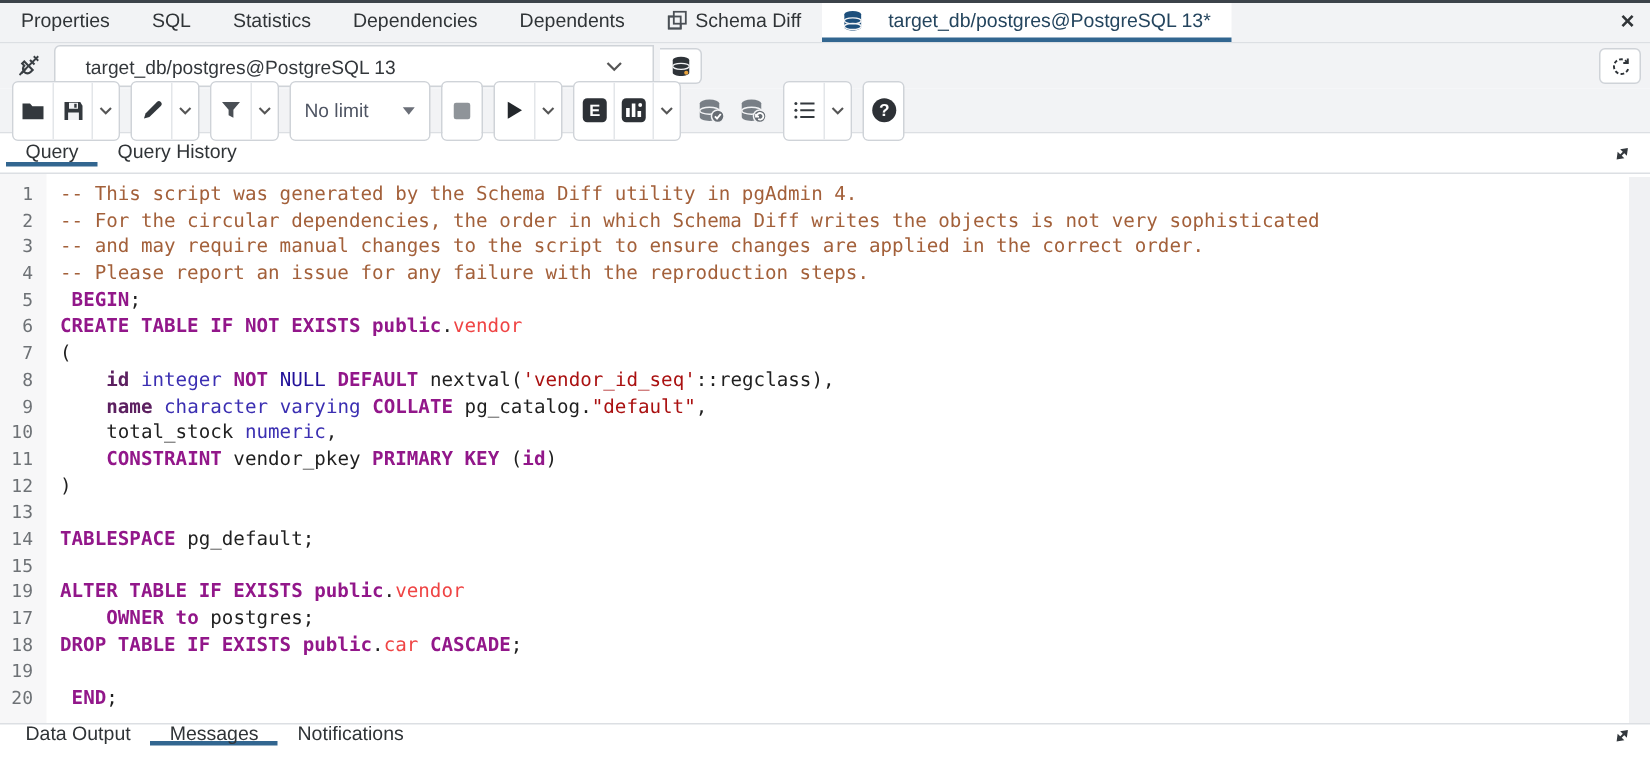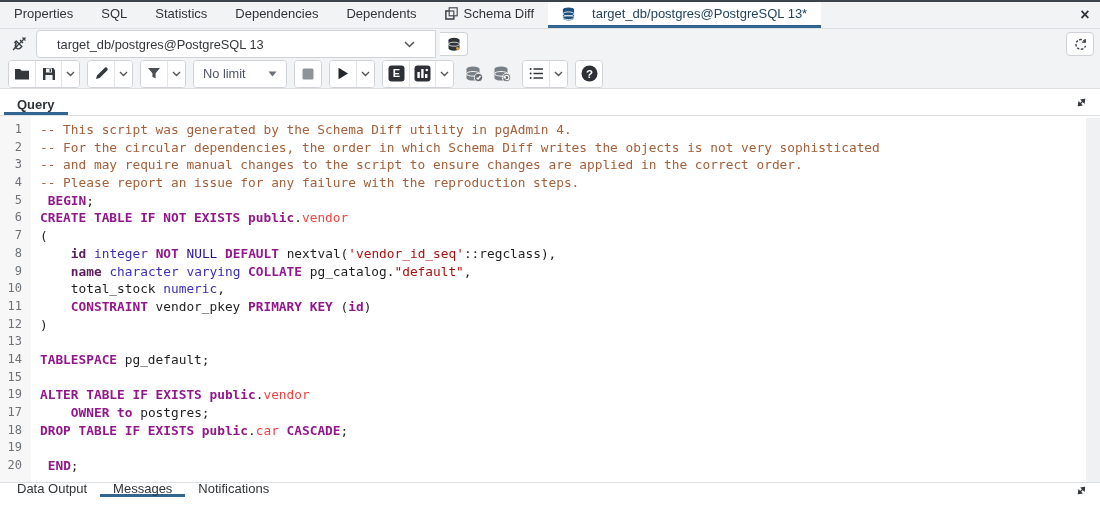--- a/index.html
+++ b/index.html
@@ -28,21 +28,21 @@
   .conn-select .sel-text { flex:1; }
   .btn { height:24px; background:#fff; border:1px solid #cfd3d8; border-radius:4px;
     display:flex; align-items:center; justify-content:center; cursor:pointer; }
   .conn-db-btn { width:28px; border-left:none; border-radius:0 4px 4px 0; }
   .connbar-spacer { flex:1; }
   .reset-btn { width:28px; }
 
   
   .toolbar { height:30px; background:#f2f3f5; border-bottom:1px solid #dcdfe3;
     display:flex; align-items:center; padding:0 8px; gap:7px; }
-  .tb-group { display:flex; height:28px; background:#fff; border:1px solid #cfd3d8;
+  .tb-group { display:flex; height:40px; background:#fff; border:1px solid #cfd3d8;
     border-radius:4px; overflow:hidden; }
   .tb-btn { min-width:26px; padding:0 4px; display:flex; align-items:center;
     justify-content:center; cursor:pointer; background:#fff; border:none; }
   .tb-btn + .tb-btn { border-left:1px solid #e3e6e9; }
   .tb-btn.narrow { min-width:18px; }
   .limit-box { width:92px; justify-content:space-between; padding:0 9px;
     font-size:12.8px; color:#4f5563; }
   .flat-pair { display:flex; gap:2px; }
 
   
@@ -303,23 +303,26 @@
     <div class="tb-btn">
       <svg width="17" height="17" viewBox="0 0 17 17">
         <circle cx="8.5" cy="8.5" r="8" fill="#2d3136"></circle>
         <text x="8.5" y="12.6" text-anchor="middle" font-family="Liberation Sans, sans-serif" font-size="11.5" font-weight="bold" fill="#fff">?</text>
       </svg>
     </div>
   </div>
 </div>
 
 <div class="edtabs">
-  <div id="ed-tabs" style="display:flex;align-items:flex-end;font-weight:bold;">
+  <div id="ed-tabs" style="display:flex;align-items:center;">
       <div class="ed-tab active">
         <span>Query</span>
+      </div>
+      <div class="ed-tab">
+        <span>Query History</span>
       </div>
     </div>
   <div class="ed-spacer"></div>
   <div class="expand-btn">
     <svg width="13" height="13" viewBox="0 0 13 13" stroke="#33383d" stroke-width="1.3" fill="#33383d">
       <line x1="3.5" y1="9.5" x2="9.5" y2="3.5"></line>
       <path d="M9.5 3.5 l-3 0.4 2.6 2.6 z M3.5 9.5 l3-0.4 -2.6-2.6 z"></path>
     </svg>
   </div>
 </div>

